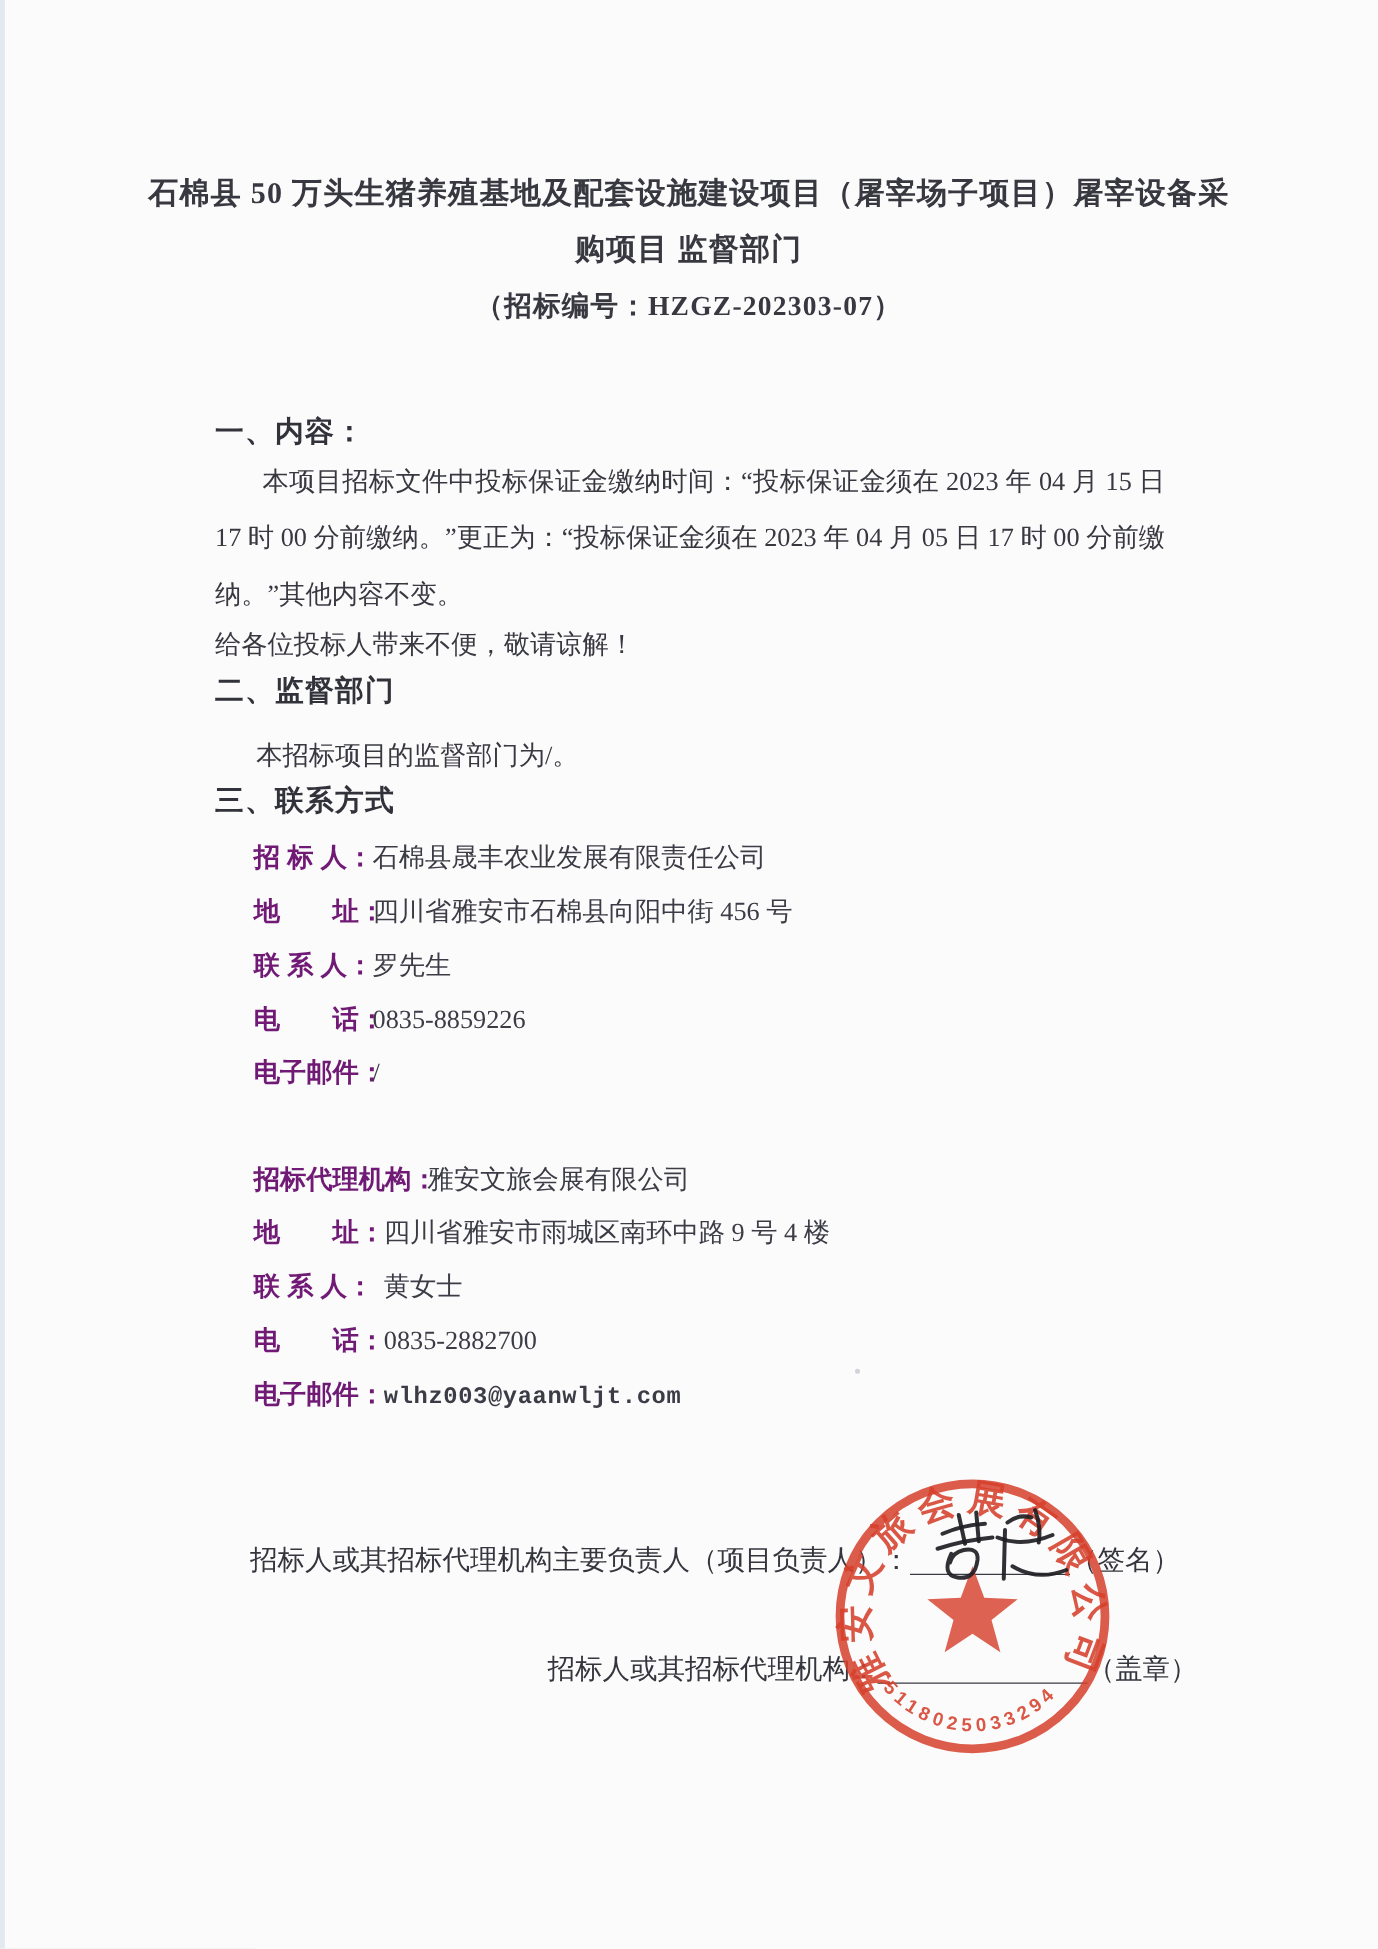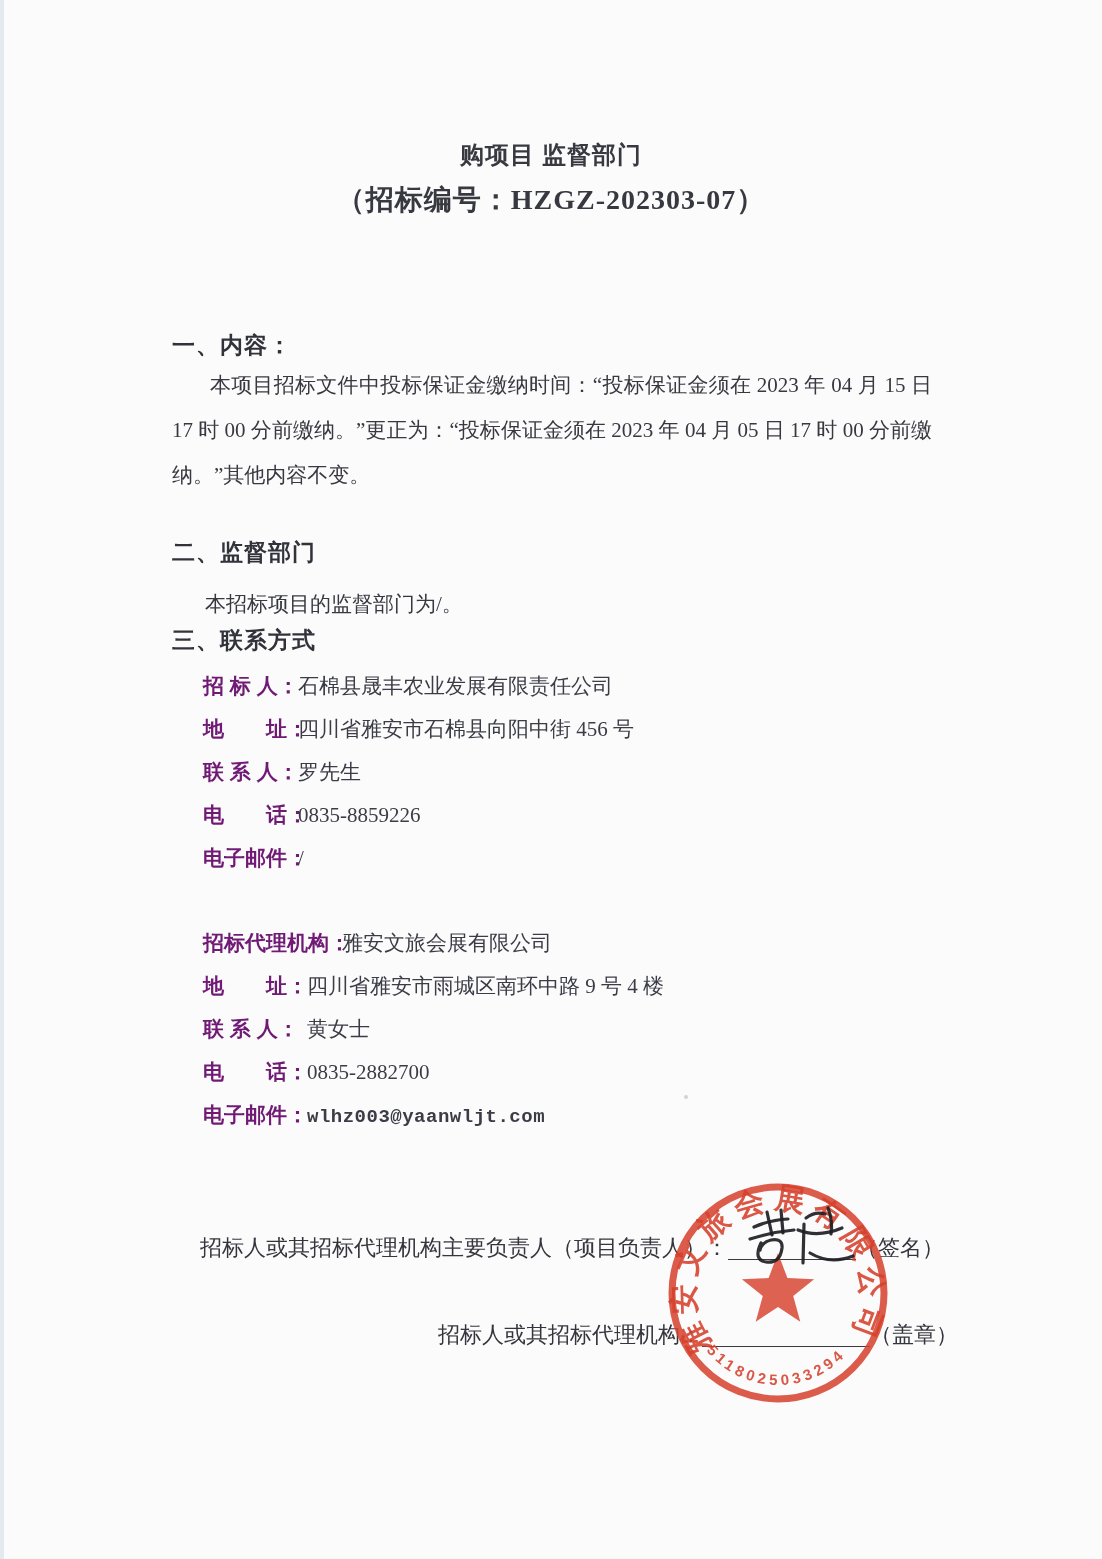--- a/index.html
+++ b/index.html
@@ -11,21 +11,21 @@
     overflow:hidden;
     font-family:"Liberation Serif","DejaVu Serif",serif;
     color:#383840;
   }
   .scan-edge{position:absolute;left:0;top:0;width:4px;height:100%;background:#e3e9ef;}
   .speck{position:absolute;left:684px;top:1095px;width:4px;height:4px;border-radius:50%;background:#b9bdc4;opacity:.65;}
 
   
   .title-wrap{position:absolute;left:86px;top:133px;width:930px;text-align:center;}
   .title-line{font-weight:bold;font-size:24px;line-height:45px;letter-spacing:1px;}
-  .bid-no{font-weight:bold;font-size:28px;line-height:44px;letter-spacing:1px;}
+  .bid-no{font-weight:bold;font-size:22px;line-height:44px;letter-spacing:1px;}
 
   
   .sec-h{
     position:absolute;left:172px;margin:0;
     font-family:"Liberation Sans","DejaVu Sans",sans-serif;
     font-weight:700;font-size:23px;color:#32323a;letter-spacing:1px;
   }
   .h1{top:330px;} .h2{top:537px;} .h3{top:625px;}
 
   
@@ -70,26 +70,28 @@
   .handsig path{fill:none;stroke:#1e1e24;stroke-width:3.2;stroke-linecap:round;stroke-linejoin:round;opacity:.92;}
 </style>
 </head>
 <body>
 
 <div class="page">
   <div class="scan-edge"></div>
   <div class="speck"></div>
 
   <div class="title-wrap">
+    <div class="title-line">石棉县 50 万头生猪养殖基地及配套设施建设项目（屠宰场子项目）屠宰设备采</div>
     <div class="title-line">购项目 监督部门</div>
     <div class="bid-no">（招标编号：HZGZ-202303-07）</div>
   </div>
 
   <h2 class="sec-h h1">一、内容：</h2>
   <p class="para p-main">本项目招标文件中投标保证金缴纳时间：“投标保证金须在 2023 年 04 月 15 日 17 时 00 分前缴纳。”更正为：“投标保证金须在 2023 年 04 月 05 日 17 时 00 分前缴纳。”其他内容不变。</p>
+  <p class="para p-apology">给各位投标人带来不便，敬请谅解！</p>
 
   <h2 class="sec-h h2">二、监督部门</h2>
   <p class="para p-supervision">本招标项目的监督部门为/。</p>
 
   <h2 class="sec-h h3">三、联系方式</h2>
 
   <div class="contact c1">
     <div class="crow">
       <span class="lbl">招 标 人：</span><span class="val">石棉县晟丰农业发展有限责任公司</span>
     </div>

